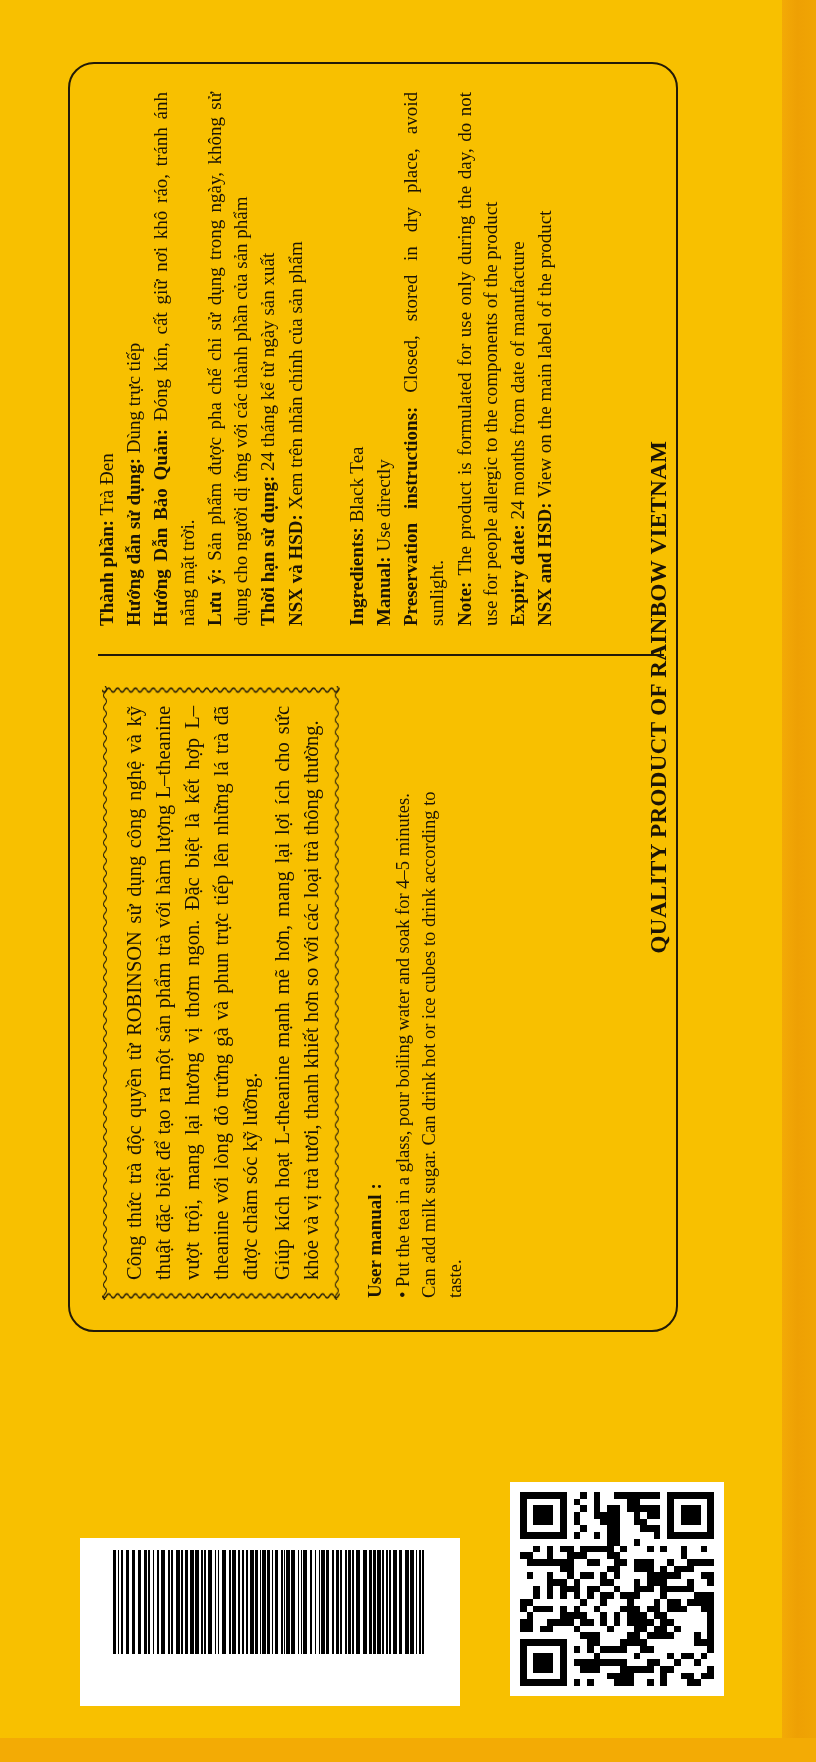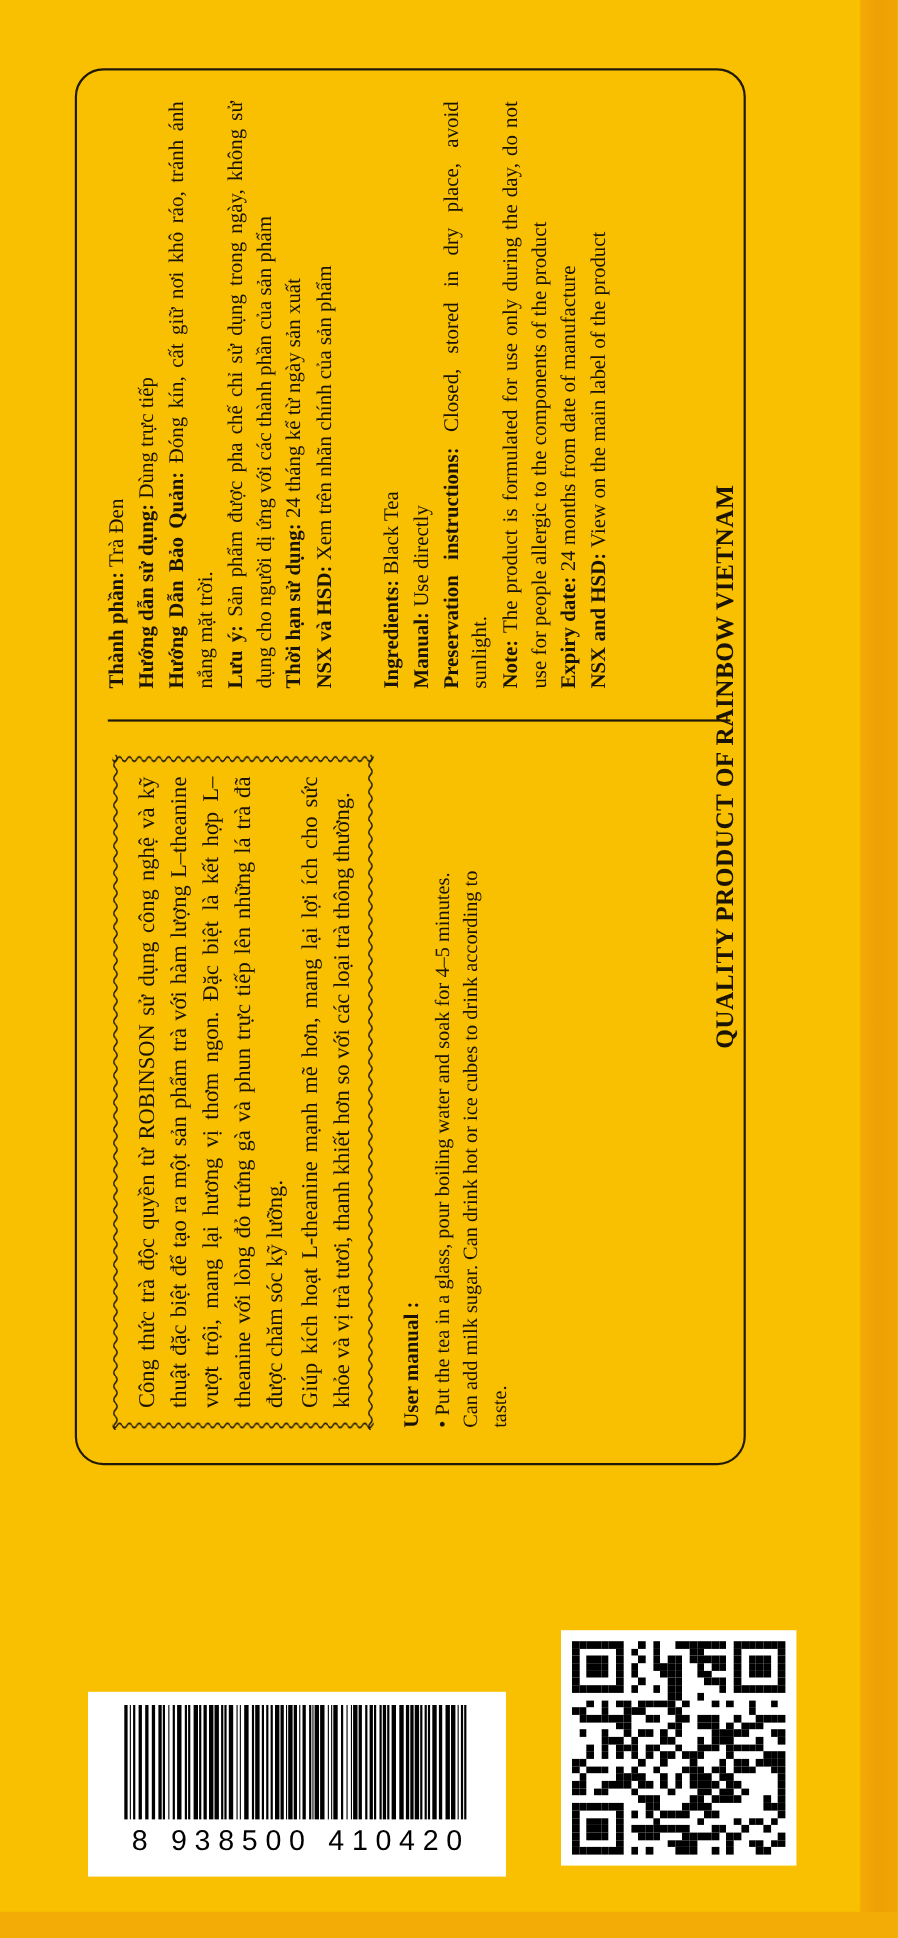--- a/index.html
+++ b/index.html
@@ -468,21 +468,20 @@
       <i style="width: 1px; background: transparent;"></i>
       <i style="width: 4px;"></i>
       <i style="width: 2px; background: transparent;"></i>
       <i style="width: 1px;"></i>
       <i style="width: 2px; background: transparent;"></i>
       <i style="width: 2px;"></i>
       <i style="width: 1px; background: transparent;"></i>
       <i style="width: 2px;"></i>
       <i style="width: 3px; background: transparent;"></i>
     </div>
-  <div class="barcode-digits">8 938500 410420</div>
 </div>
 
 <div class="qr-box">
   <div class="qr-grid" id="qr-grid">
       <span></span>
       <span></span>
       <span></span>
       <span></span>
       <span></span>
       <span></span>

